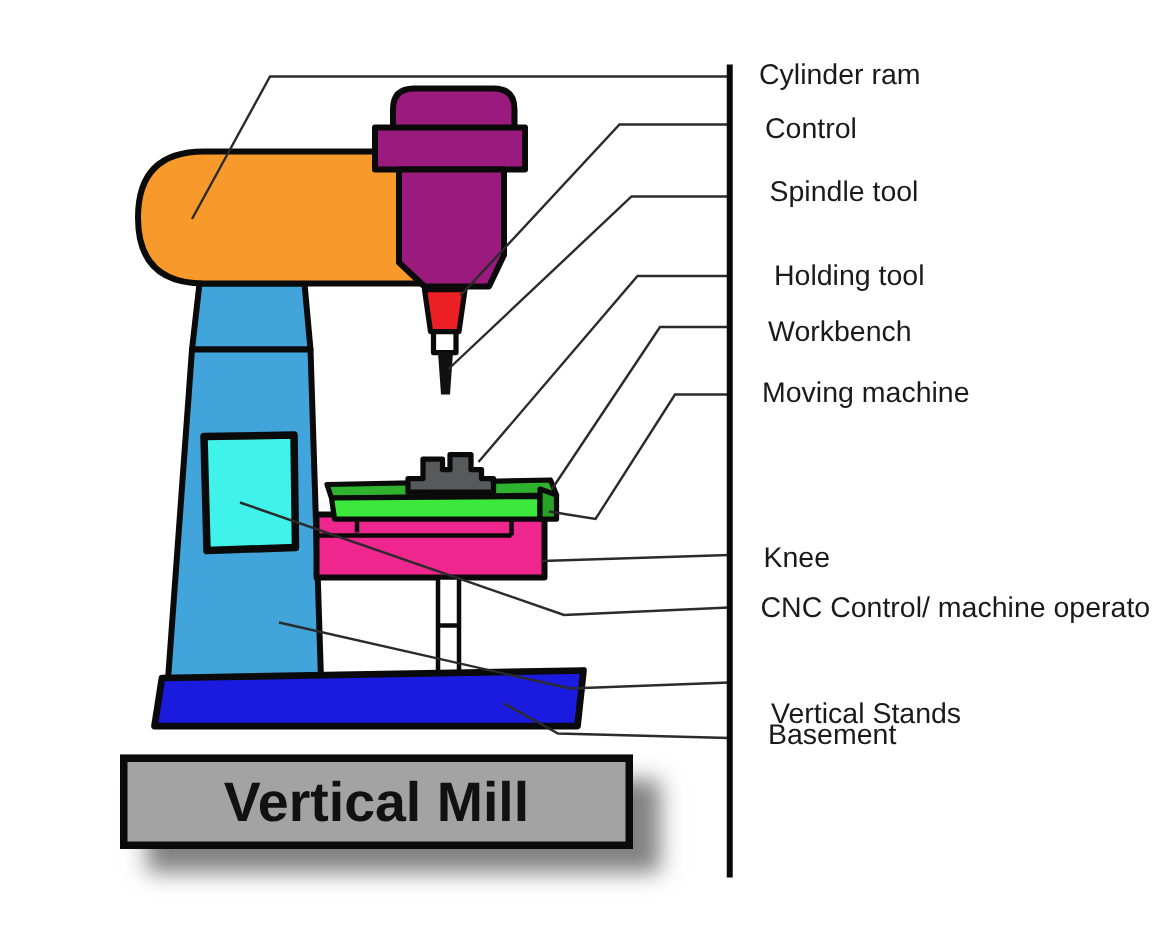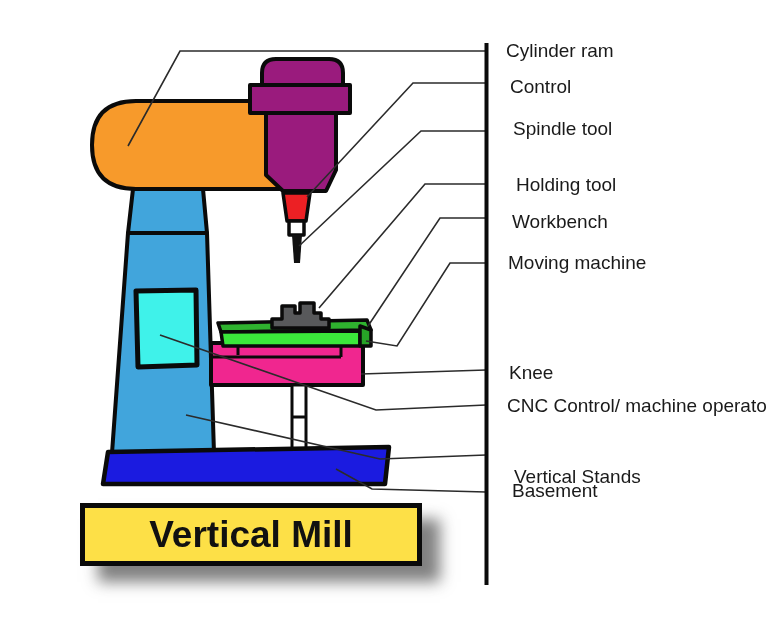--- a/index.html
+++ b/index.html
@@ -13,21 +13,21 @@
     position:absolute;
     font-size:19px;
     line-height:22px;
     color:#1a1a1a;
     letter-spacing:0;
     white-space:nowrap;
   }
   #title-box{
     position:absolute;
     left:80px;top:503px;width:332px;height:53px;
-    background:#fde047;
+    background:#a3a3a3;
     border:5px solid #0a0a0a;
     box-shadow:18px 16px 14px rgba(45,45,45,0.6);
     display:flex;align-items:center;justify-content:center;
   }
   #title-box .title-text{
     font-size:37px;
     font-weight:600;
     color:#111;
   }
 </style>

